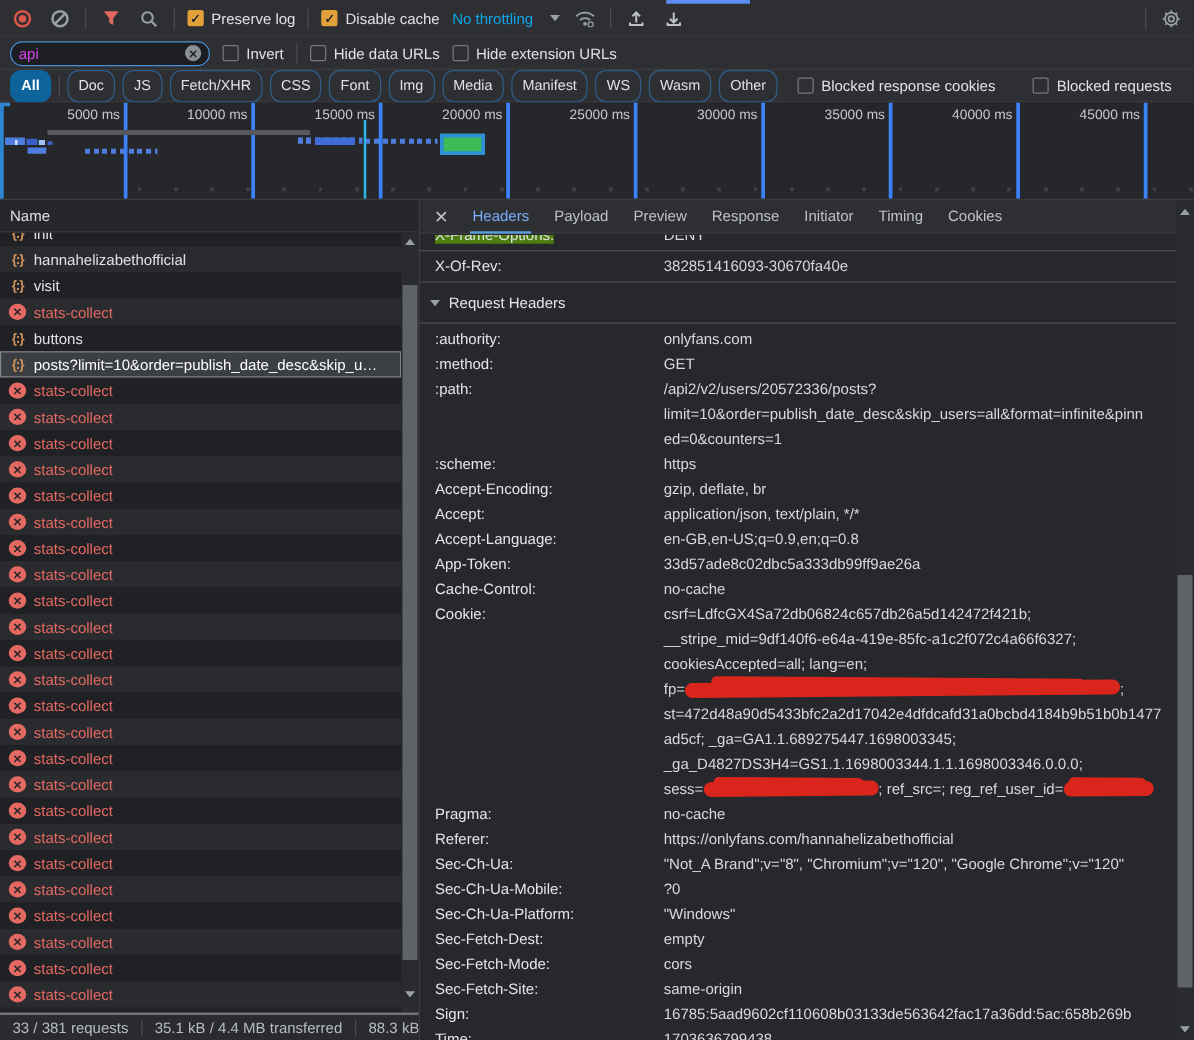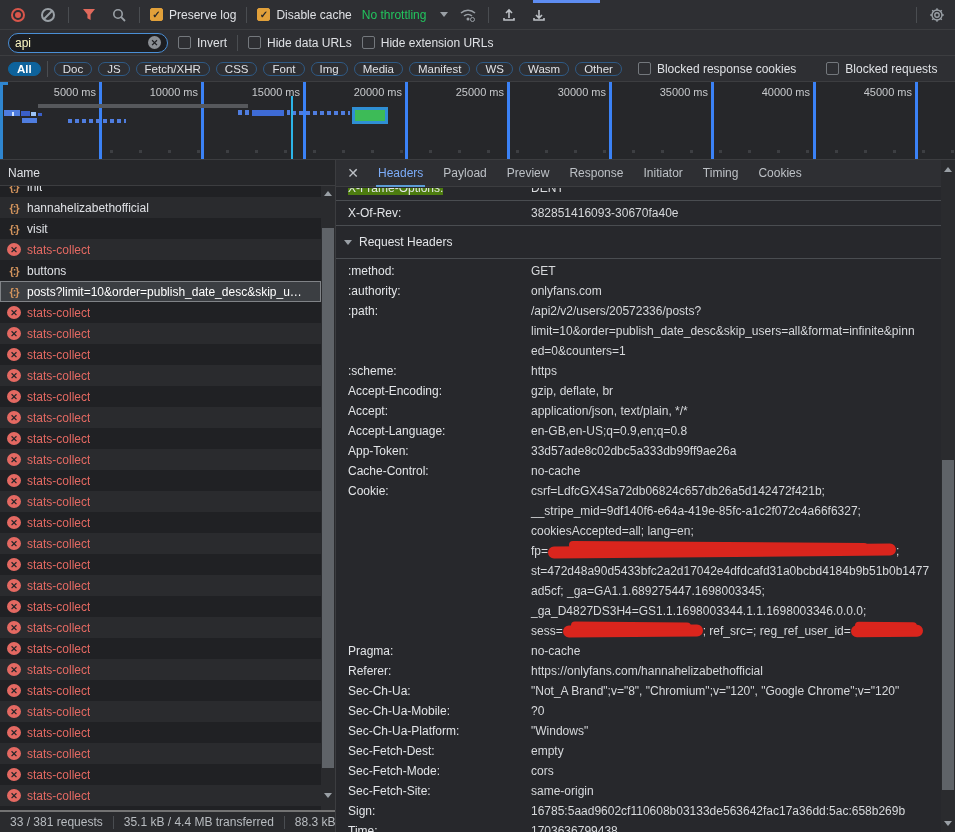--- a/index.html
+++ b/index.html
@@ -25,34 +25,34 @@
   .rec-outer { width:14px; height:14px; border-radius:50%; border:2px solid #d9564b; display:flex; align-items:center; justify-content:center; }
   .rec-inner { width:6px; height:6px; border-radius:50%; background:#d9564b; }
   .clear-circ { width:14px; height:14px; border-radius:50%; border:2px solid #9aa0a6; position:relative; }
   .clear-circ::after { content:""; position:absolute; left:-1px; top:4px; width:12px; height:2px; background:#9aa0a6; transform:rotate(-45deg); }
   svg.ic { display:block; }
 
   .check { display:flex; align-items:center; gap:6px; cursor:pointer; flex:0 0 auto; }
   .cbx { width:13px; height:13px; border-radius:2px; border:1px solid #74787d; background:transparent;
          display:flex; align-items:center; justify-content:center; font-size:10px; color:#26272a; font-weight:bold; }
   .cbx.on { background:#e1a03a; border-color:#e1a03a; }
-  .drop { display:flex; align-items:center; gap:14px; cursor:pointer; color:#22c55e; }
+  .drop { display:flex; align-items:center; gap:14px; cursor:pointer; color:#0ea5e9; }
   .caret { width:0; height:0; border-left:4px solid transparent; border-right:4px solid transparent; border-top:5px solid #9aa0a6; }
   .spacer { flex:1; }
 
   
   .flt-input { width:160px; height:20px; background:#1d1e21; border:1px solid #4a8fd6; border-radius:10px;
                display:flex; align-items:center; padding:0 6px; gap:4px; }
-  .flt-input input { flex:1; background:transparent; border:none; outline:none; color:#fef9c3;
+  .flt-input input { flex:1; background:transparent; border:none; outline:none; color:#d946ef;
                      font-family:"Liberation Sans",sans-serif; font-size:12px; min-width:0; }
   .inp-clear { width:13px; height:13px; border-radius:50%; background:#8b8f94; color:#1d1e21; font-size:9px;
                display:flex; align-items:center; justify-content:center; cursor:pointer; font-weight:bold; }
 
   
-  .pill { height:14px; border:1px solid #2e5a85; border-radius:9px; padding:0 8px; display:flex; align-items:center;
+  .pill { height:26px; border:1px solid #2e5a85; border-radius:9px; padding:0 8px; display:flex; align-items:center;
           font-size:11.5px; color:#dfe1e5; cursor:pointer; flex:0 0 auto; }
   .pill.sel { background:#0e639c; border-color:#0e639c; color:#ffffff; font-weight:bold; }
 
   
   #overview { position:absolute; left:0; top:82px; width:955px; height:78px; background:#26272a;
               border-bottom:1px solid #3c3d40; overflow:hidden; }
   #ticks { position:absolute; inset:0; display:flex; }
   .tickcol { flex:0 0 69px; border-right:3px solid #3b82f6; font-size:11px; color:#c7c9cc;
              text-align:right; padding:4px 3px 0 0;margin-left:33px; }
   .ov { position:absolute; }
@@ -448,26 +448,26 @@
         <div class="hname">X-Of-Rev:</div>
         <div class="hval">382851416093-30670fa40e</div>
       </div>
       <div class="divline"></div>
       <div class="sechdr">
         <span class="sec-caret"></span>
         <span>Request Headers</span>
       </div>
       <div class="divline"></div>
       <div class="hrow">
+        <div class="hname">:authority:</div>
+        <div class="hval">onlyfans.com</div>
+      </div>
+      <div class="hrow">
         <div class="hname">:method:</div>
         <div class="hval">GET</div>
-      </div>
-      <div class="hrow">
-        <div class="hname">:authority:</div>
-        <div class="hval">onlyfans.com</div>
       </div>
       <div class="hrow">
         <div class="hname">:path:</div>
         <div class="hval">
           <div class="hline">/api2/v2/users/20572336/posts?</div>
           <div class="hline">limit=10&amp;order=publish_date_desc&amp;skip_users=all&amp;format=infinite&amp;pinn</div>
           <div class="hline">ed=0&amp;counters=1</div>
         </div>
       </div>
       <div class="hrow">

